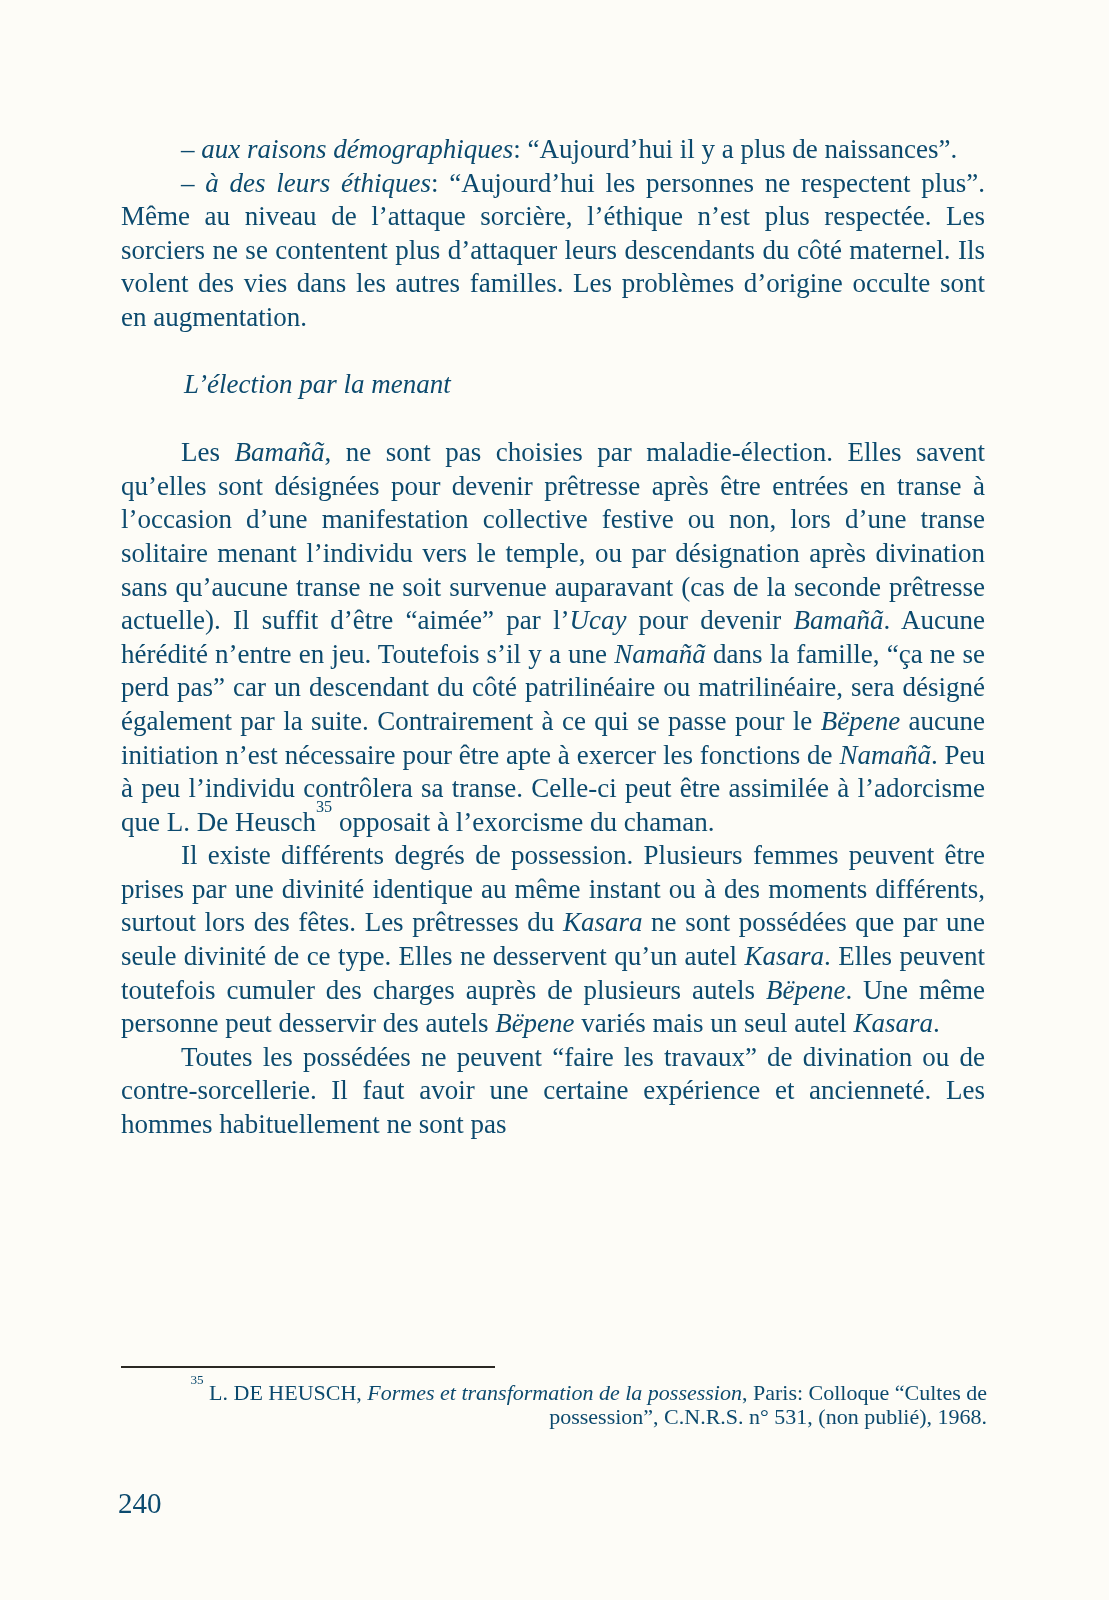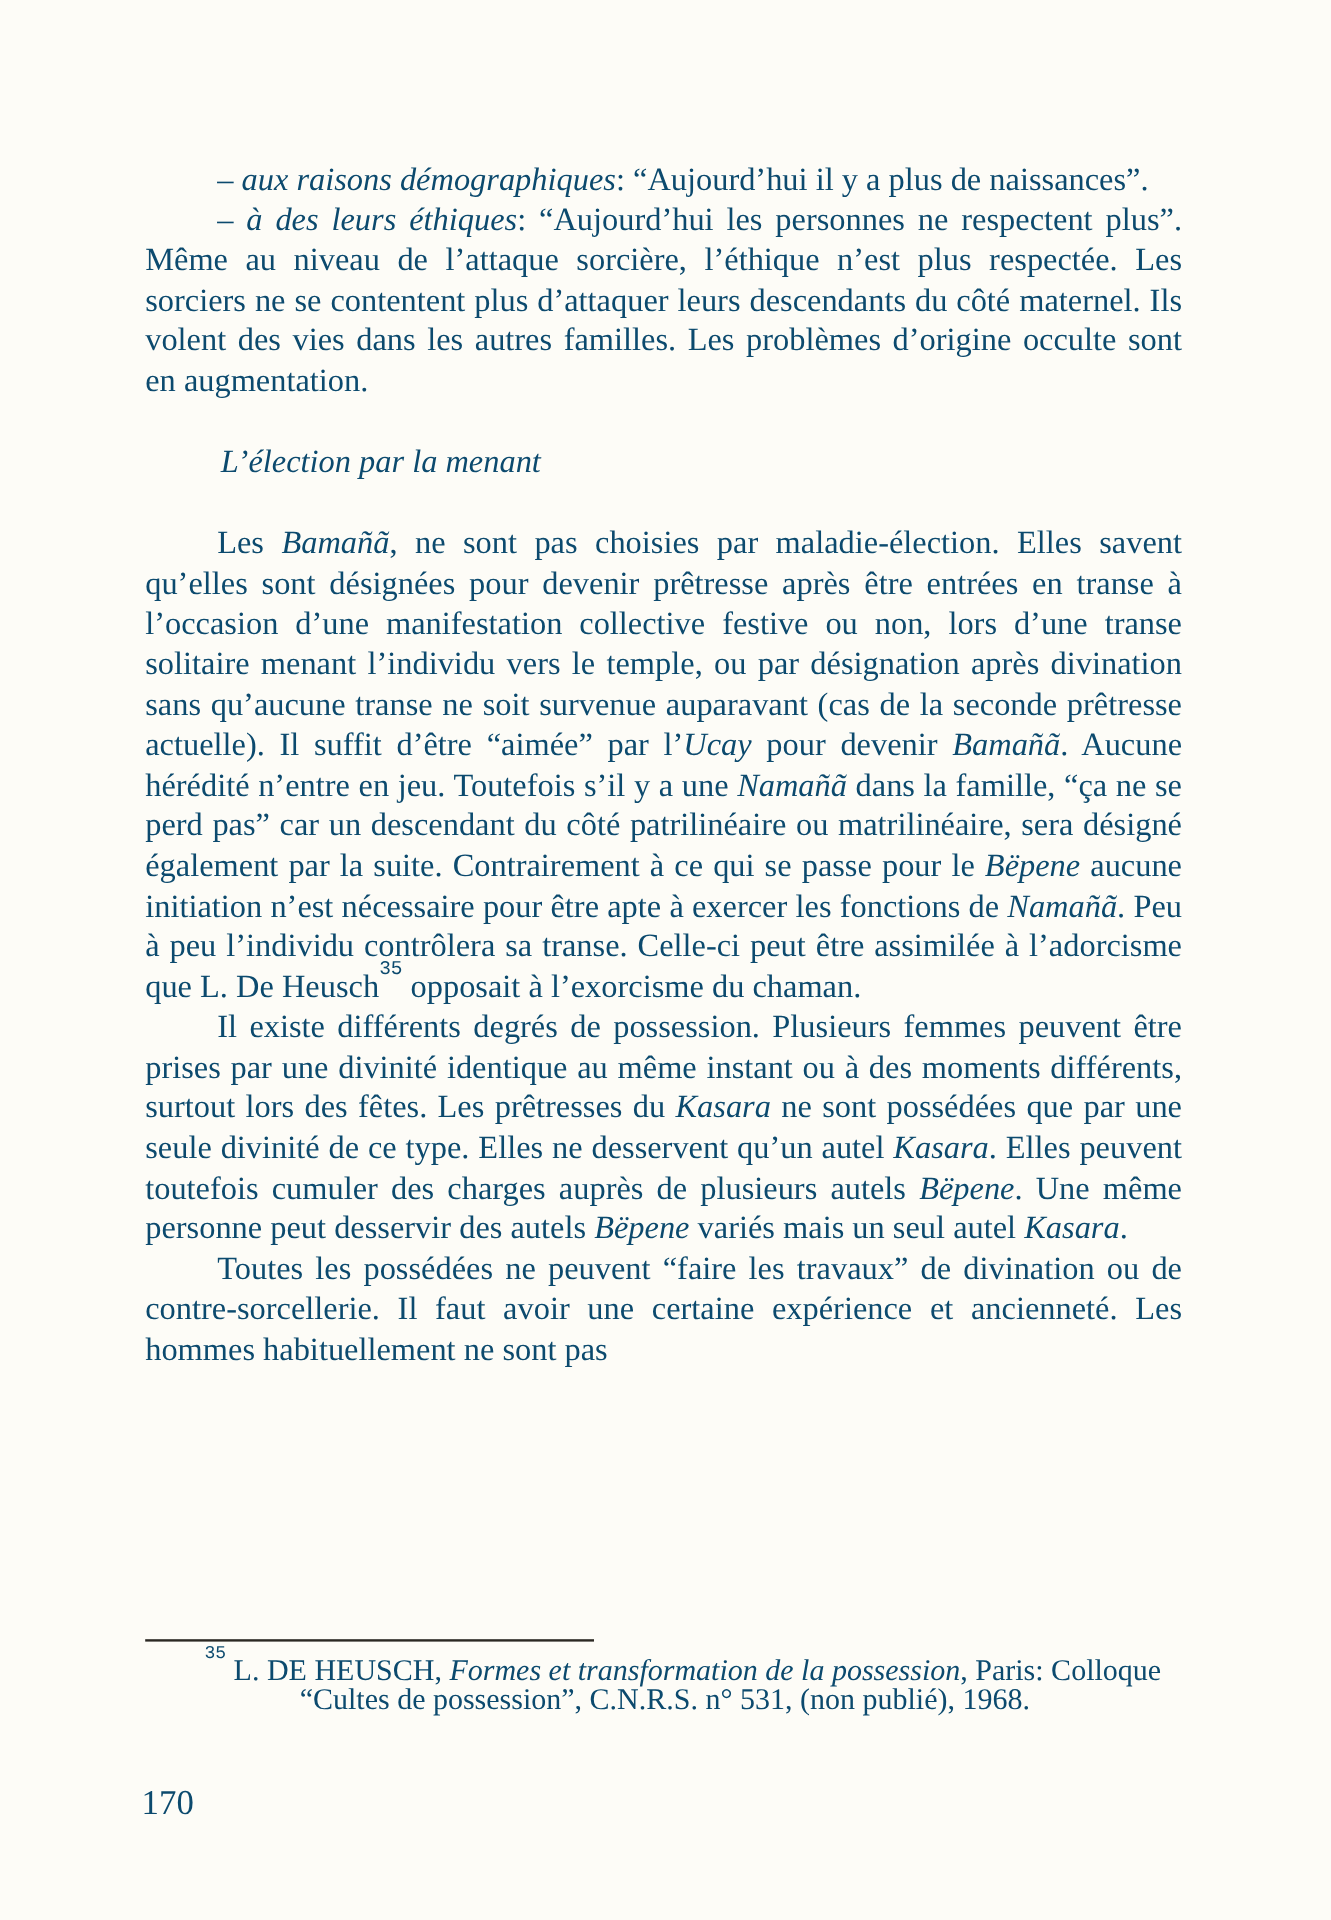--- a/index.html
+++ b/index.html
@@ -34,40 +34,39 @@
     margin: 33px 0 35px 0;
     text-indent: 63px;
     text-align: left;
   }
   em { font-style: italic; }
   sup.note-ref {
     font-size: 60%;
     line-height: 0;
     position: relative;
     top: -0.55em;
-    font-family: Liberation Mono, monospace;
   }
   .footnote-area {
     position: absolute;
     left: 121px;
     top: 1366px;
     width: 866px;
   }
   .footnote-rule {
     width: 374px;
     height: 0;
     border-top: 2px solid #2b2823;
     margin-bottom: 13px;
   }
   .footnote {
     margin: 0;
-    font-size: 25px;
+    font-size: 22px;
     line-height: 24px;
     text-indent: 30px;
-    text-align: center;
+    text-align: right;
   }
   .page-number {
     position: absolute;
     left: 118px;
     top: 1487px;
     font-size: 29px;
   }
 </style>
 </head>
 <body>
@@ -80,14 +79,14 @@
       <p class="paragraph"><span>Les </span><em>Bamañã</em><span>, ne sont pas choisies par maladie-élection. Elles savent qu’elles sont désignées pour devenir prêtresse après être entrées en transe à l’occasion d’une manifestation collective festive ou non, lors d’une transe solitaire menant l’individu vers le temple, ou par désignation après divination sans qu’aucune transe ne soit survenue auparavant (cas de la seconde prêtresse actuelle). Il suffit d’être “aimée” par l’</span><em>Ucay</em><span> pour devenir </span><em>Bamañã</em><span>. Aucune hérédité n’entre en jeu. Toutefois s’il y a une </span><em>Namañã</em><span> dans la famille, “ça ne se perd pas” car un descendant du côté patrilinéaire ou matrilinéaire, sera désigné également par la suite. Contrairement à ce qui se passe pour le </span><em>Bëpene</em><span> aucune initiation n’est nécessaire pour être apte à exercer les fonctions de </span><em>Namañã</em><span>. Peu à peu l’individu contrôlera sa transe. Celle-ci peut être assimilée à l’adorcisme que L. De Heusch</span><sup class="note-ref">35</sup><span> opposait à l’exorcisme du chaman.</span></p>
       <p class="paragraph"><span>Il existe différents degrés de possession. Plusieurs femmes peuvent être prises par une divinité identique au même instant ou à des moments différents, surtout lors des fêtes. Les prêtresses du </span><em>Kasara</em><span> ne sont possédées que par une seule divinité de ce type. Elles ne desservent qu’un autel </span><em>Kasara</em><span>. Elles peuvent toutefois cumuler des charges auprès de plusieurs autels </span><em>Bëpene</em><span>. Une même personne peut desservir des autels </span><em>Bëpene</em><span> variés mais un seul autel </span><em>Kasara</em><span>.</span></p>
       <p class="paragraph"><span>Toutes les possédées ne peuvent “faire les travaux” de divination ou de contre-sorcellerie. Il faut avoir une certaine expérience et ancienneté. Les hommes habituellement ne sont pas</span></p>
     </div>
 
   <div class="footnote-area">
     <div class="footnote-rule"></div>
     <p class="footnote" id="footnote-text"><sup class="note-ref">35</sup><span> L. DE HEUSCH, </span><em>Formes et transformation de la possession</em><span>, Paris: Colloque “Cultes de possession”, C.N.R.S. n° 531, (non publié), 1968.</span></p>
   </div>
 
-  <div class="page-number">170</div>
+  <div class="page-number">240</div>
 </div>
 
 </body></html>

